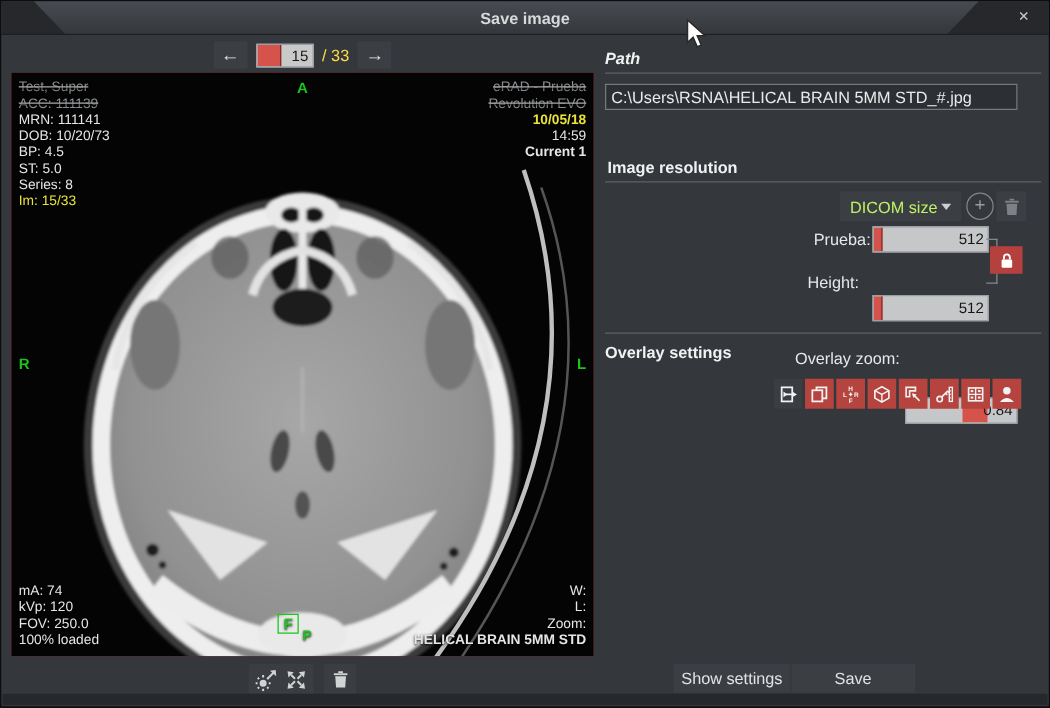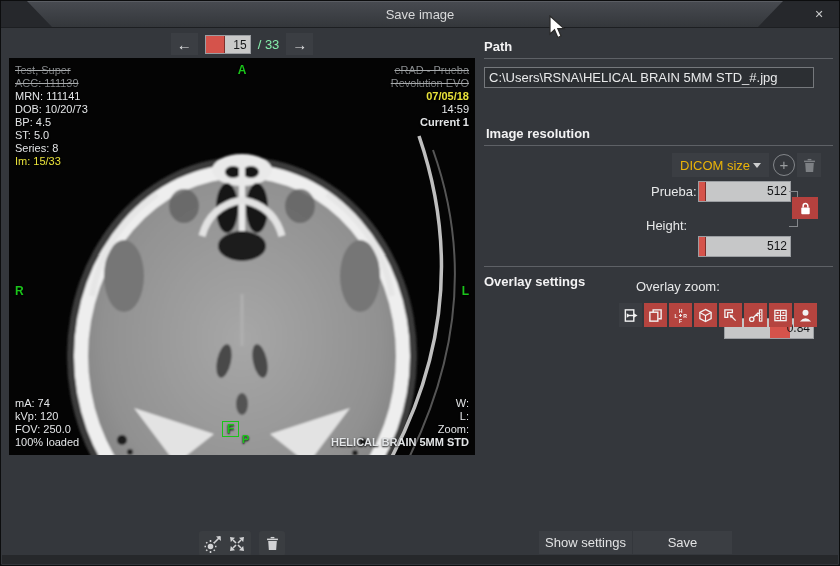--- a/index.html
+++ b/index.html
@@ -2,38 +2,38 @@
 <html><head>
 <meta charset="utf-8">
 <style>
   * { box-sizing: border-box; margin: 0; padding: 0; }
   html,body { width:840px; height:566px; background:#0c0d0e; font-family:"Liberation Sans",sans-serif; overflow:hidden; }
   .dialog { position:absolute; inset:0; background:#34373c; border:1px solid #0c0d0e; border-radius:2px; }
 
   
   .titlebar { position:absolute; top:0; left:0; right:0; height:27px; background:#26282c; border-bottom:1px solid #1d1f22; }
   .titlebar .trap { position:absolute; inset:0; background:linear-gradient(#474a50,#34373b); clip-path:polygon(26px 0, 782px 0, 756px 27px, 52px 27px); border-top:1px solid #5a5d63; }
-  .title { position:absolute; width:100%; text-align:center; top:6px; font-size:13px; color:#d8d9da; }
+  .title { position:absolute; width:100%; text-align:center; top:6px; font-size:13px; color:#d8d9da;font-weight:bold; }
   .close-btn { position:absolute; right:11px; top:5px; width:18px; height:16px; color:#c8c9ca; font-size:11px; text-align:center; line-height:16px; cursor:default; }
 
   
   .btn { background:#3b3e43; color:#e2e3e4; font-size:13px; font-family:"Liberation Sans",sans-serif; border:none; display:flex; align-items:center; justify-content:center; }
   .hdr { font-size:13px; font-weight:bold; color:#f2f2f3; }
   .hr { border-top:1px solid #5e6166; }
 
   
   .nav-row { position:absolute; left:8px; top:31px; width:466px; height:24px; display:flex; align-items:center; justify-content:center; gap:7px; }
   .nav-btn { width:27px; height:22px; font-size:15px; font-weight:bold; }
   .spinner { width:46px; height:19px; background:#c9c9c9; border:1px solid #9b9ea2; display:flex; overflow:hidden; }
   .spinner .fill { width:45%; background:#d5534b; border-right:1px solid #7e2f2b; }
   .spinner .val { flex:1; color:#17181a; font-size:12px; text-align:right; padding:2px 3px 0 0; }
-  .nav-sep { color:#86efac; font-size:13px; }
-
-  
-  .viewer { position:absolute; left:8px; top:57px; width:466px; height:397px; background:#7f1d1d; overflow:hidden; }
+  .nav-sep { color:#fde047; font-size:13px; }
+
+  
+  .viewer { position:absolute; left:8px; top:57px; width:466px; height:467px; background:#7f1d1d; overflow:hidden; }
   .ovl { position:absolute; font-size:11px; line-height:13px; color:#e3e5e7; text-shadow:0 1px 2px #000; }
   .ovl.tl { left:6px; top:6px; }
   .ovl.tr { right:6px; top:6px; text-align:right; }
   .ovl.bl { left:6px; bottom:6px; }
   .ovl.br { right:6px; bottom:6px; text-align:right; }
   .redact { color:#8d9093; text-decoration:line-through; text-decoration-color:#a8abad; }
   .yellow { color:#e9e23a; }
   .bold { font-weight:bold; }
   .marker { position:absolute; color:#1ac41a; font-size:12px; font-weight:bold; text-shadow:0 1px 2px #000; }
   .marker.m-a { left:0; right:0; top:5px; text-align:center; }
@@ -46,21 +46,21 @@
   .vtoolbar { position:absolute; left:8px; top:529px; width:466px; height:27px; display:flex; align-items:center; justify-content:center; gap:8px; }
   .vgroup { background:#3a3d41; border-radius:3px; height:25px; display:flex; align-items:center; padding:0 5px; gap:6px; }
   .vbtn { width:26px; height:25px; background:#3a3d41; border-radius:3px; display:flex; align-items:center; justify-content:center; color:#d2d3d5; }
   .icon18 { width:18px; height:18px; color:#d2d3d5; }
 
   
   .panel { position:absolute; left:482px; top:30px; width:350px; height:495px; }
   .p-abs { position:absolute; }
   .path-input { left:1px; top:36px; width:330px; height:21px; background:#2c2f33; border:1px solid #75787c; color:#e9eaeb; font-size:13px; padding:0 4px; display:flex; align-items:center; white-space:nowrap; overflow:hidden; }
   .browse-btn { left:239px; top:62px; width:94px; height:22px; }
-  .dropdown { left:189px; top:122px; width:97px; height:24px; background:#3b3e43; color:#eab308; font-size:13px; display:flex; align-items:center; padding:0 8px; justify-content:space-between; }
+  .dropdown { left:189px; top:122px; width:97px; height:24px; background:#3b3e43; color:#bef264; font-size:13px; display:flex; align-items:center; padding:0 8px; justify-content:space-between; }
   .caret { width:0; height:0; border-left:4px solid transparent; border-right:4px solid transparent; border-top:5px solid #cdcecf; }
   .plus-btn { left:290px; top:123px; width:22px; height:22px; border:1px solid #83868a; border-radius:50%; color:#9a9da0; font-size:15px; line-height:20px; text-align:center; background:transparent; }
   .trash-btn { left:314px; top:122px; width:24px; height:24px; color:#7d8084; }
   .fieldlabel { color:#e7e8e9; font-size:13px; }
   .slider { background:#c6c7c8; border:1px solid #9b9ea2; display:flex; overflow:hidden; position:relative; }
   .slider .sval { position:absolute; right:3px; top:2px; color:#141517; font-size:12px; }
   .redseg { background:#d5534b; height:100%; position:absolute; top:0; }
   .lock-btn { left:309px; top:166px; width:26px; height:22px; background:#b5413e; color:#fff; display:flex; align-items:center; justify-content:center; }
   .bracket { left:306px; top:160px; width:9px; height:36px; border:1px solid #85888c; border-left:none; }
   .ovl-btn { width:23px; height:24px; background:#b5443f; color:#f2f2f2; display:flex; align-items:center; justify-content:center; }
@@ -163,21 +163,21 @@
       <div>DOB: 10/20/73</div>
       <div>BP: 4.5</div>
       <div>ST: 5.0</div>
       <div>Series: 8</div>
       <div class="yellow">Im: 15/33</div>
     </div>
 
     <div class="ovl tr">
       <div class="redact">eRAD - Prueba</div>
       <div class="redact">Revolution EVO</div>
-      <div class="yellow bold">07/05/18</div>
+      <div class="yellow bold">10/05/18</div>
       <div>14:59</div>
       <div class="bold">Current 1</div>
     </div>
 
     <div class="ovl bl">
       <div>mA: 74</div>
       <div>kVp: 120</div>
       <div>FOV: 250.0</div>
       <div>100% loaded</div>
     </div>
@@ -218,21 +218,21 @@
     </div>
     <div class="vbtn">
       <svg class="icon15" viewBox="0 0 16 16">
           <use href="#i-trash"></use>
         </svg>
     </div>
   </div>
 
   <div class="panel">
 
-    <div class="hdr p-abs" style="left:1px; top:8px;">Path</div>
+    <div class="hdr p-abs" style="left:1px; top:8px;font-style:italic;">Path</div>
     <div class="hr p-abs" style="left:1px; top:27px; width:349px;"></div>
     <div class="p-abs path-input">C:\Users\RSNA\HELICAL BRAIN 5MM STD_#.jpg</div>
 
     <div class="hdr p-abs" style="left:3px; top:95px;">Image resolution</div>
     <div class="hr p-abs" style="left:1px; top:114px; width:349px;"></div>
 
     <div class="p-abs dropdown">
       <span>DICOM size</span>
       <span class="caret"></span>
     </div>

